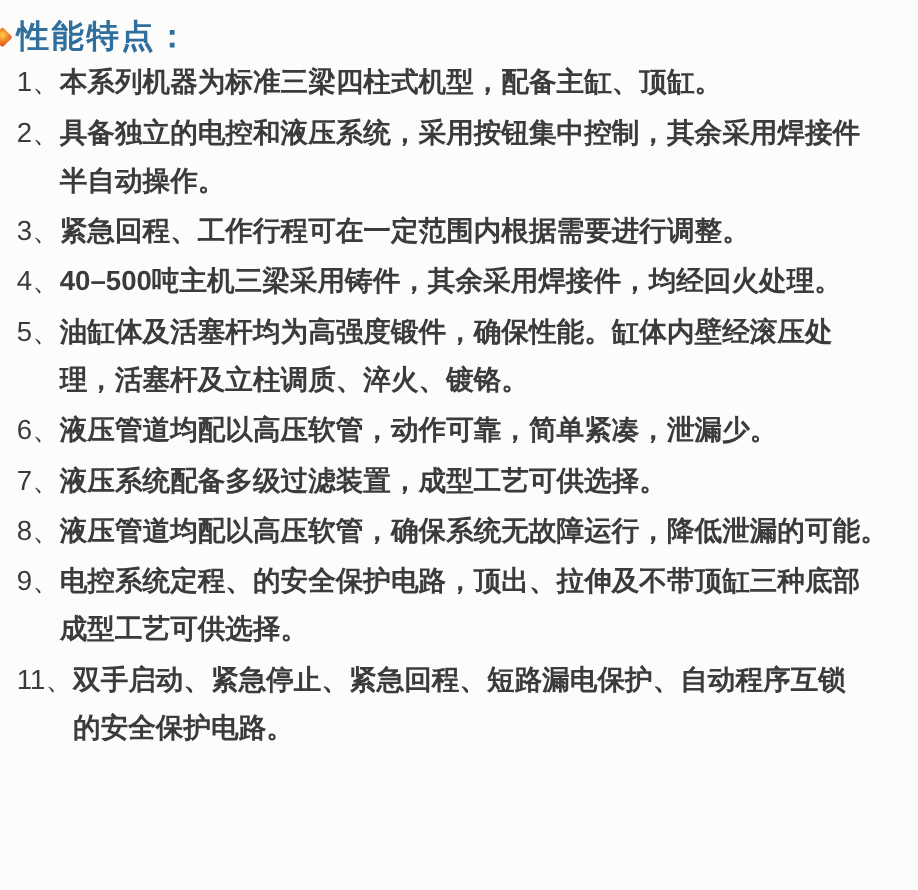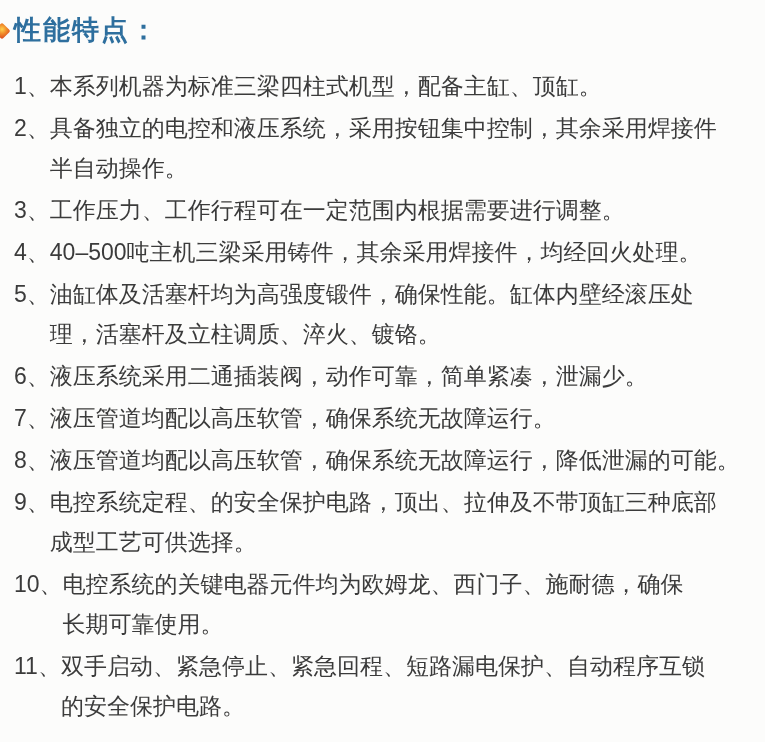--- a/index.html
+++ b/index.html
@@ -18,21 +18,20 @@
     position: relative;
     width: 765px;
     height: 742px;
     box-sizing: border-box;
     padding: 12px 0 0 14px;
     background: #fcfcfb;
   }
   .header-row {
     position: relative;
     height: 36px;
-    margin-bottom: 18px;
     display: flex;
     align-items: center;
     text-align: right;
   }
   .bullet {
     position: absolute;
     left: -18px;
     top: 13px;
     width: 12px;
     height: 12px;
@@ -63,20 +62,21 @@
     margin-bottom: 2px;
   }
   .item-num {
     flex: 0 0 auto;
     white-space: nowrap;
   }
   .item-text {
     flex: 1 1 auto;
     white-space: pre-wrap;
     word-break: break-all;
+    font-weight: bold;
   }
 </style>
 </head>
 <body>
 
 <div class="page">
   <div class="header-row">
     <span class="bullet"></span>
     <h1 class="title">性能特点：</h1>
   </div>
@@ -85,52 +85,47 @@
         <span class="item-num">1、</span>
         <span class="item-text">本系列机器为标准三梁四柱式机型，配备主缸、顶缸。</span>
       </li>
       <li class="feature-item">
         <span class="item-num">2、</span>
         <span class="item-text">具备独立的电控和液压系统，采用按钮集中控制，其余采用焊接件
 半自动操作。</span>
       </li>
       <li class="feature-item">
         <span class="item-num">3、</span>
-        <span class="item-text">工作压力、工作行程可在一定范围内根据需要进行调整。</span>
+        <span class="item-text">紧急回程、工作行程可在一定范围内根据需要进行调整。</span>
       </li>
       <li class="feature-item">
         <span class="item-num">4、</span>
         <span class="item-text">40–500吨主机三梁采用铸件，其余采用焊接件，均经回火处理。</span>
       </li>
       <li class="feature-item">
         <span class="item-num">5、</span>
         <span class="item-text">油缸体及活塞杆均为高强度锻件，确保性能。缸体内壁经滚压处
 理，活塞杆及立柱调质、淬火、镀铬。</span>
       </li>
       <li class="feature-item">
         <span class="item-num">6、</span>
-        <span class="item-text">液压系统采用二通插装阀，动作可靠，简单紧凑，泄漏少。</span>
+        <span class="item-text">液压管道均配以高压软管，动作可靠，简单紧凑，泄漏少。</span>
       </li>
       <li class="feature-item">
         <span class="item-num">7、</span>
-        <span class="item-text">液压管道均配以高压软管，确保系统无故障运行。</span>
+        <span class="item-text">液压系统配备多级过滤装置，成型工艺可供选择。</span>
       </li>
       <li class="feature-item">
         <span class="item-num">8、</span>
         <span class="item-text">液压管道均配以高压软管，确保系统无故障运行，降低泄漏的可能。</span>
       </li>
       <li class="feature-item">
         <span class="item-num">9、</span>
         <span class="item-text">电控系统定程、的安全保护电路，顶出、拉伸及不带顶缸三种底部
 成型工艺可供选择。</span>
       </li>
       <li class="feature-item">
-        <span class="item-num">10、</span>
-        <span class="item-text">电控系统的关键电器元件均为欧姆龙、西门子、施耐德，确保
-长期可靠使用。</span>
-      </li>
-      <li class="feature-item">
         <span class="item-num">11、</span>
         <span class="item-text">双手启动、紧急停止、紧急回程、短路漏电保护、自动程序互锁
 的安全保护电路。</span>
       </li>
     </ol>
 </div>
 
 </body></html>

